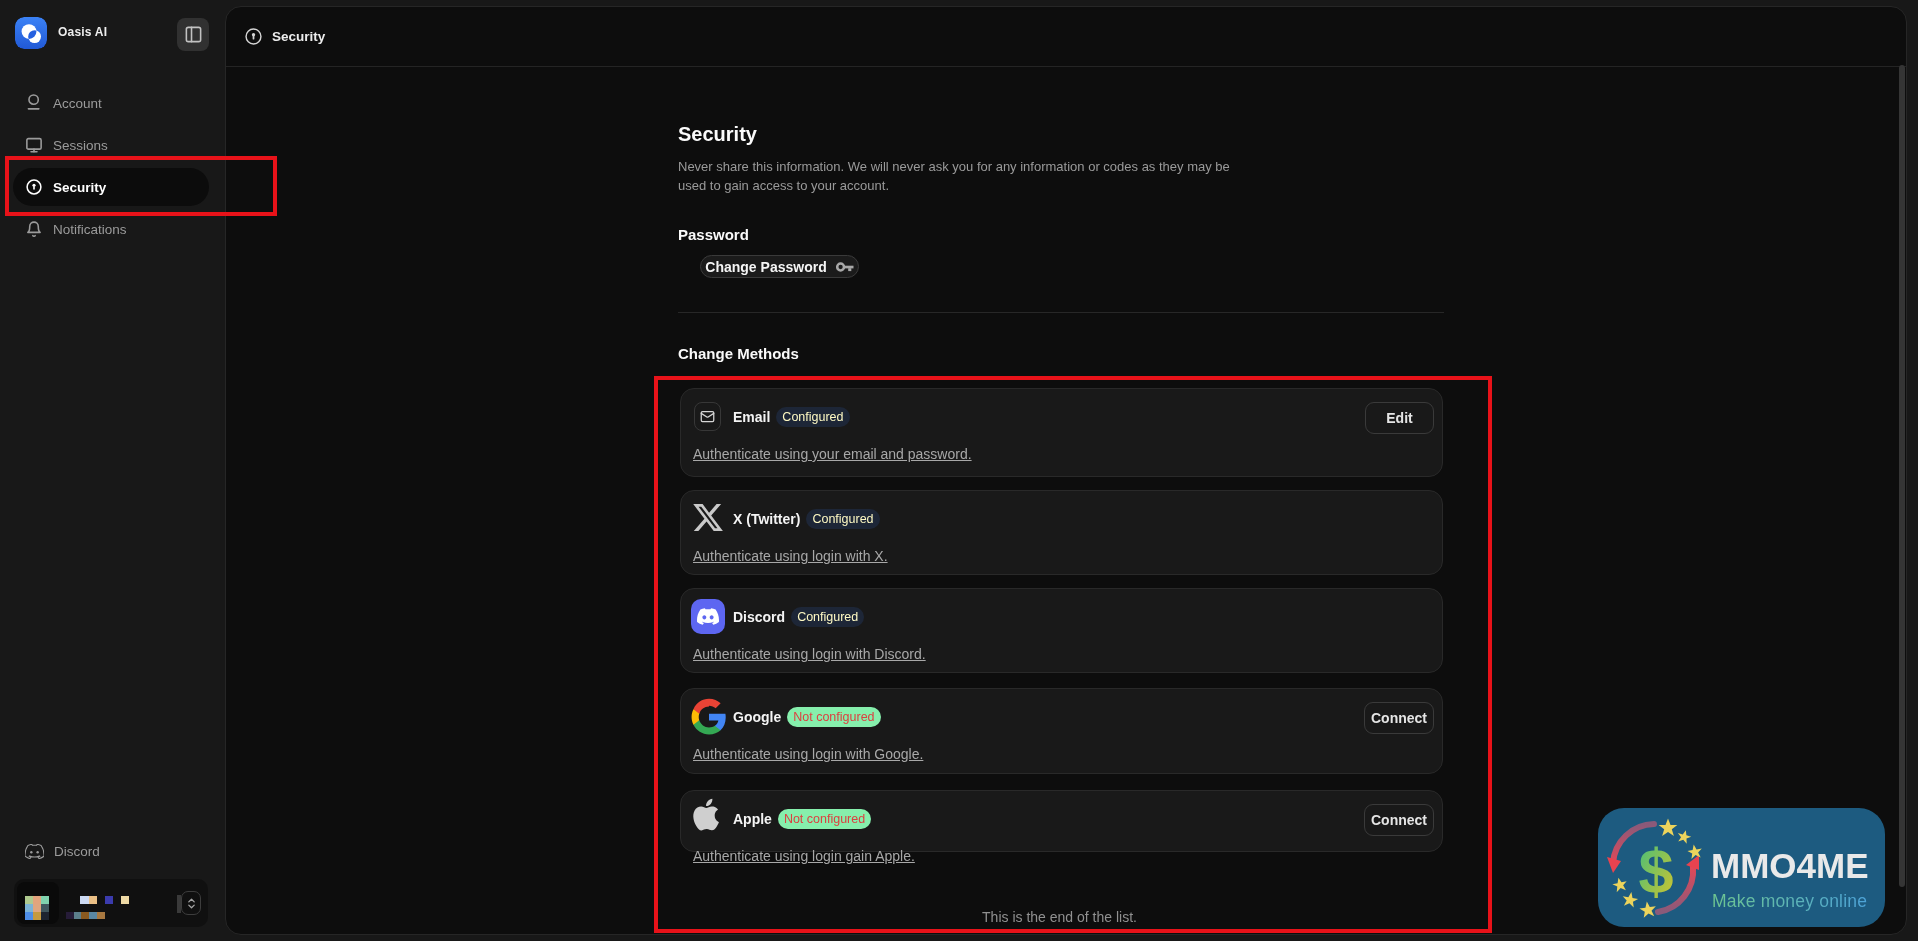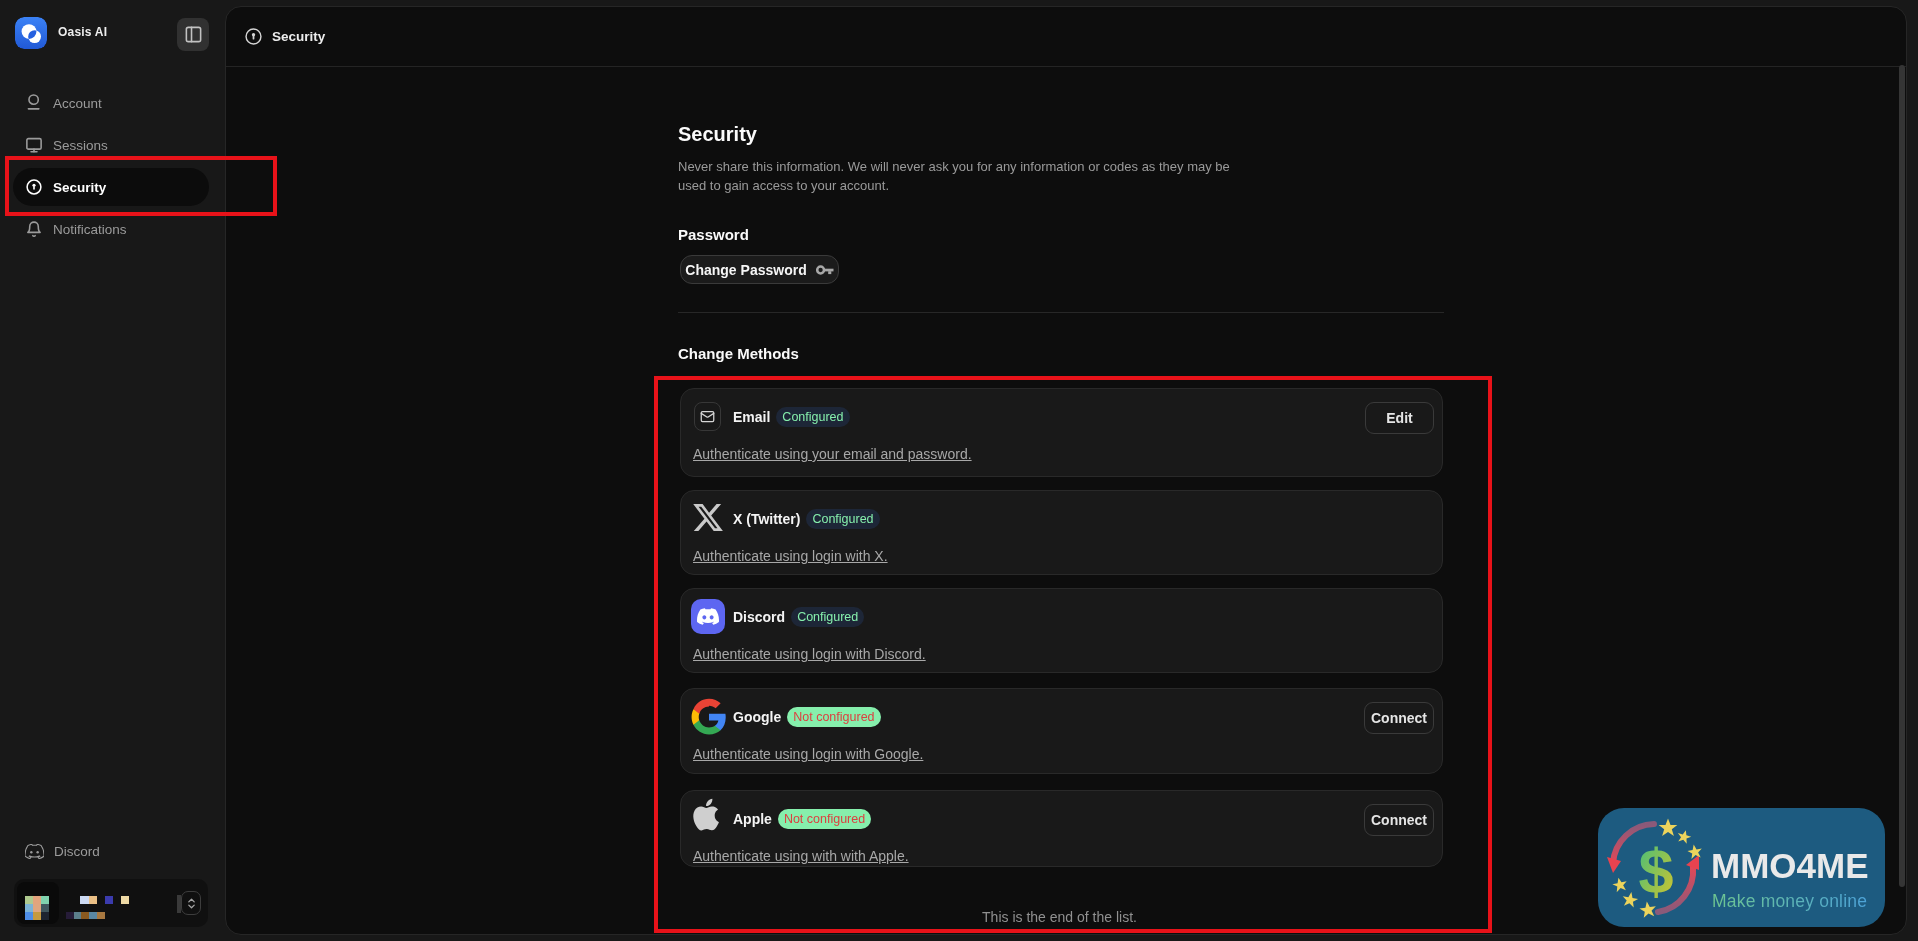--- a/index.html
+++ b/index.html
@@ -27,30 +27,30 @@
 
   
   #panel { position:absolute; left:225px; top:6px; width:1682px; height:929px;
     background:#0d0d0d; border:1px solid #262626; border-radius:16px; }
   #topbar { position:absolute; left:0; top:0; width:100%; height:60px; border-bottom:1px solid #242424;
     display:flex; align-items:center; }
   #topbar-title { color:#ececec; font-size:13.5px; font-weight:600; margin-left:9px; }
   .h1 { position:absolute; left:452px; top:116px; font-size:20px; font-weight:bold; color:#fafafa; }
   .desc-top { position:absolute; left:452px; top:151px; font-size:13px; line-height:18.6px; color:#9a9a9a; }
   .h2 { position:absolute; left:452px; font-size:15px; font-weight:bold; color:#fafafa; }
-  #btn-chg { position:absolute; left:454px; top:248px; width:159px; height:29px; border-radius:12px;
+  #btn-chg { position:absolute; left:474px; top:248px; width:159px; height:23px; border-radius:12px;
     border:1px solid #3a3a3a; background:#1b1b1b; display:flex; align-items:center; justify-content:center;
     color:#f5f5f5; font-size:14px; font-weight:bold; }
   #hr1 { position:absolute; left:452px; top:305px; width:766px; height:1px; background:#272727; }
 
   .card { position:absolute; left:454px; width:763px; background:#191919; border:1px solid #292929; border-radius:14px; }
   .card .title-row { position:absolute; left:52px; top:0; height:56px; display:flex; align-items:center; }
   .card .tname { color:#f4f4f4; font-size:14px; font-weight:bold; }
   .badge { margin-left:6px; font-size:12.5px; padding:3px 6px; border-radius:999px; }
-  .badge.ok { color:#86efac; background:#1d2637; }
+  .badge.ok { color:#fef9c3; background:#1d2637; }
   .badge.no { color:#dc4040; background:#86efac; }
   .cbtn { position:absolute; right:8px; top:13px; height:32px; border:1px solid #3a3a3a; border-radius:9px;
     background:transparent; color:#e5e5e5; font-size:14px; font-weight:bold;
     display:flex; align-items:center; justify-content:center; }
   .cdesc { position:absolute; left:12px; top:57px; font-size:14px; color:#a8a8a8;text-decoration:underline; }
   .cicon { position:absolute; }
 
   #endtext { position:absolute; left:452px; top:902px; width:763px; text-align:center; font-size:14px; color:#909090; }
 
   #scrollthumb { position:absolute; right:1px; top:58px; width:6px; height:822px; background:#353535; border-radius:3px; }
@@ -236,30 +236,30 @@
       <path fill="#EA4335" d="M24 9.75c3.23 0 6.13 1.11 8.41 3.29l6.31-6.31C34.91 3.18 29.93 1 24 1 15.4 1 7.96 5.93 4.34 14.12l7.35 5.7c1.73-5.2 6.58-9.07 12.31-9.07z"></path>
     </svg>
     <div class="title-row">
         <span class="tname">Google</span>
         <span class="badge no">Not configured</span>
       </div>
     <div class="cbtn" style="width:70px;">Connect</div>
     <div class="cdesc">Authenticate using login with Google.</div>
   </div>
 
-  <div class="card" style="top:783px; height:77px;">
+  <div class="card" style="top:783px; height:62px;">
     <svg class="cicon" style="left:6px; top:5px;" width="34" height="37" viewBox="0 0 24 28" fill="#cfcfcf">
       <path d="M20.1 14.86c.03 3.6 3.16 4.8 3.19 4.81-.03.08-.5 1.71-1.64 3.39-1 1.45-2.03 2.9-3.65 2.93-1.6.03-2.11-.95-3.94-.95-1.82 0-2.39.92-3.9.98-1.57.06-2.76-1.57-3.76-3.02C4.35 20.05 2.8 14.6 4.9 10.97c1.04-1.8 2.9-2.94 4.92-2.97 1.54-.03 2.99 1.03 3.93 1.03.94 0 2.7-1.28 4.56-1.09.78.03 2.96.31 4.36 2.37-.11.07-2.6 1.52-2.57 4.55zM17.1 5.96c.83-1 1.39-2.4 1.23-3.79-1.2.05-2.64.8-3.5 1.8-.77.89-1.44 2.31-1.26 3.67 1.33.1 2.7-.68 3.53-1.68z"></path>
     </svg>
     <div class="title-row">
         <span class="tname">Apple</span>
         <span class="badge no">Not configured</span>
       </div>
     <div class="cbtn" style="width:70px;">Connect</div>
-    <div class="cdesc">Authenticate using with with Apple.</div>
+    <div class="cdesc">Authenticate using login gain Apple.</div>
   </div>
 
   <div id="endtext">This is the end of the list.</div>
   <div id="scrollthumb"></div>
 </div>
 
 <div class="redbox" style="left:5px; top:156px; width:272px; height:60px;"></div>
 <div class="redbox" style="left:654px; top:376px; width:838px; height:557px;"></div>
 
 <div id="wm">

